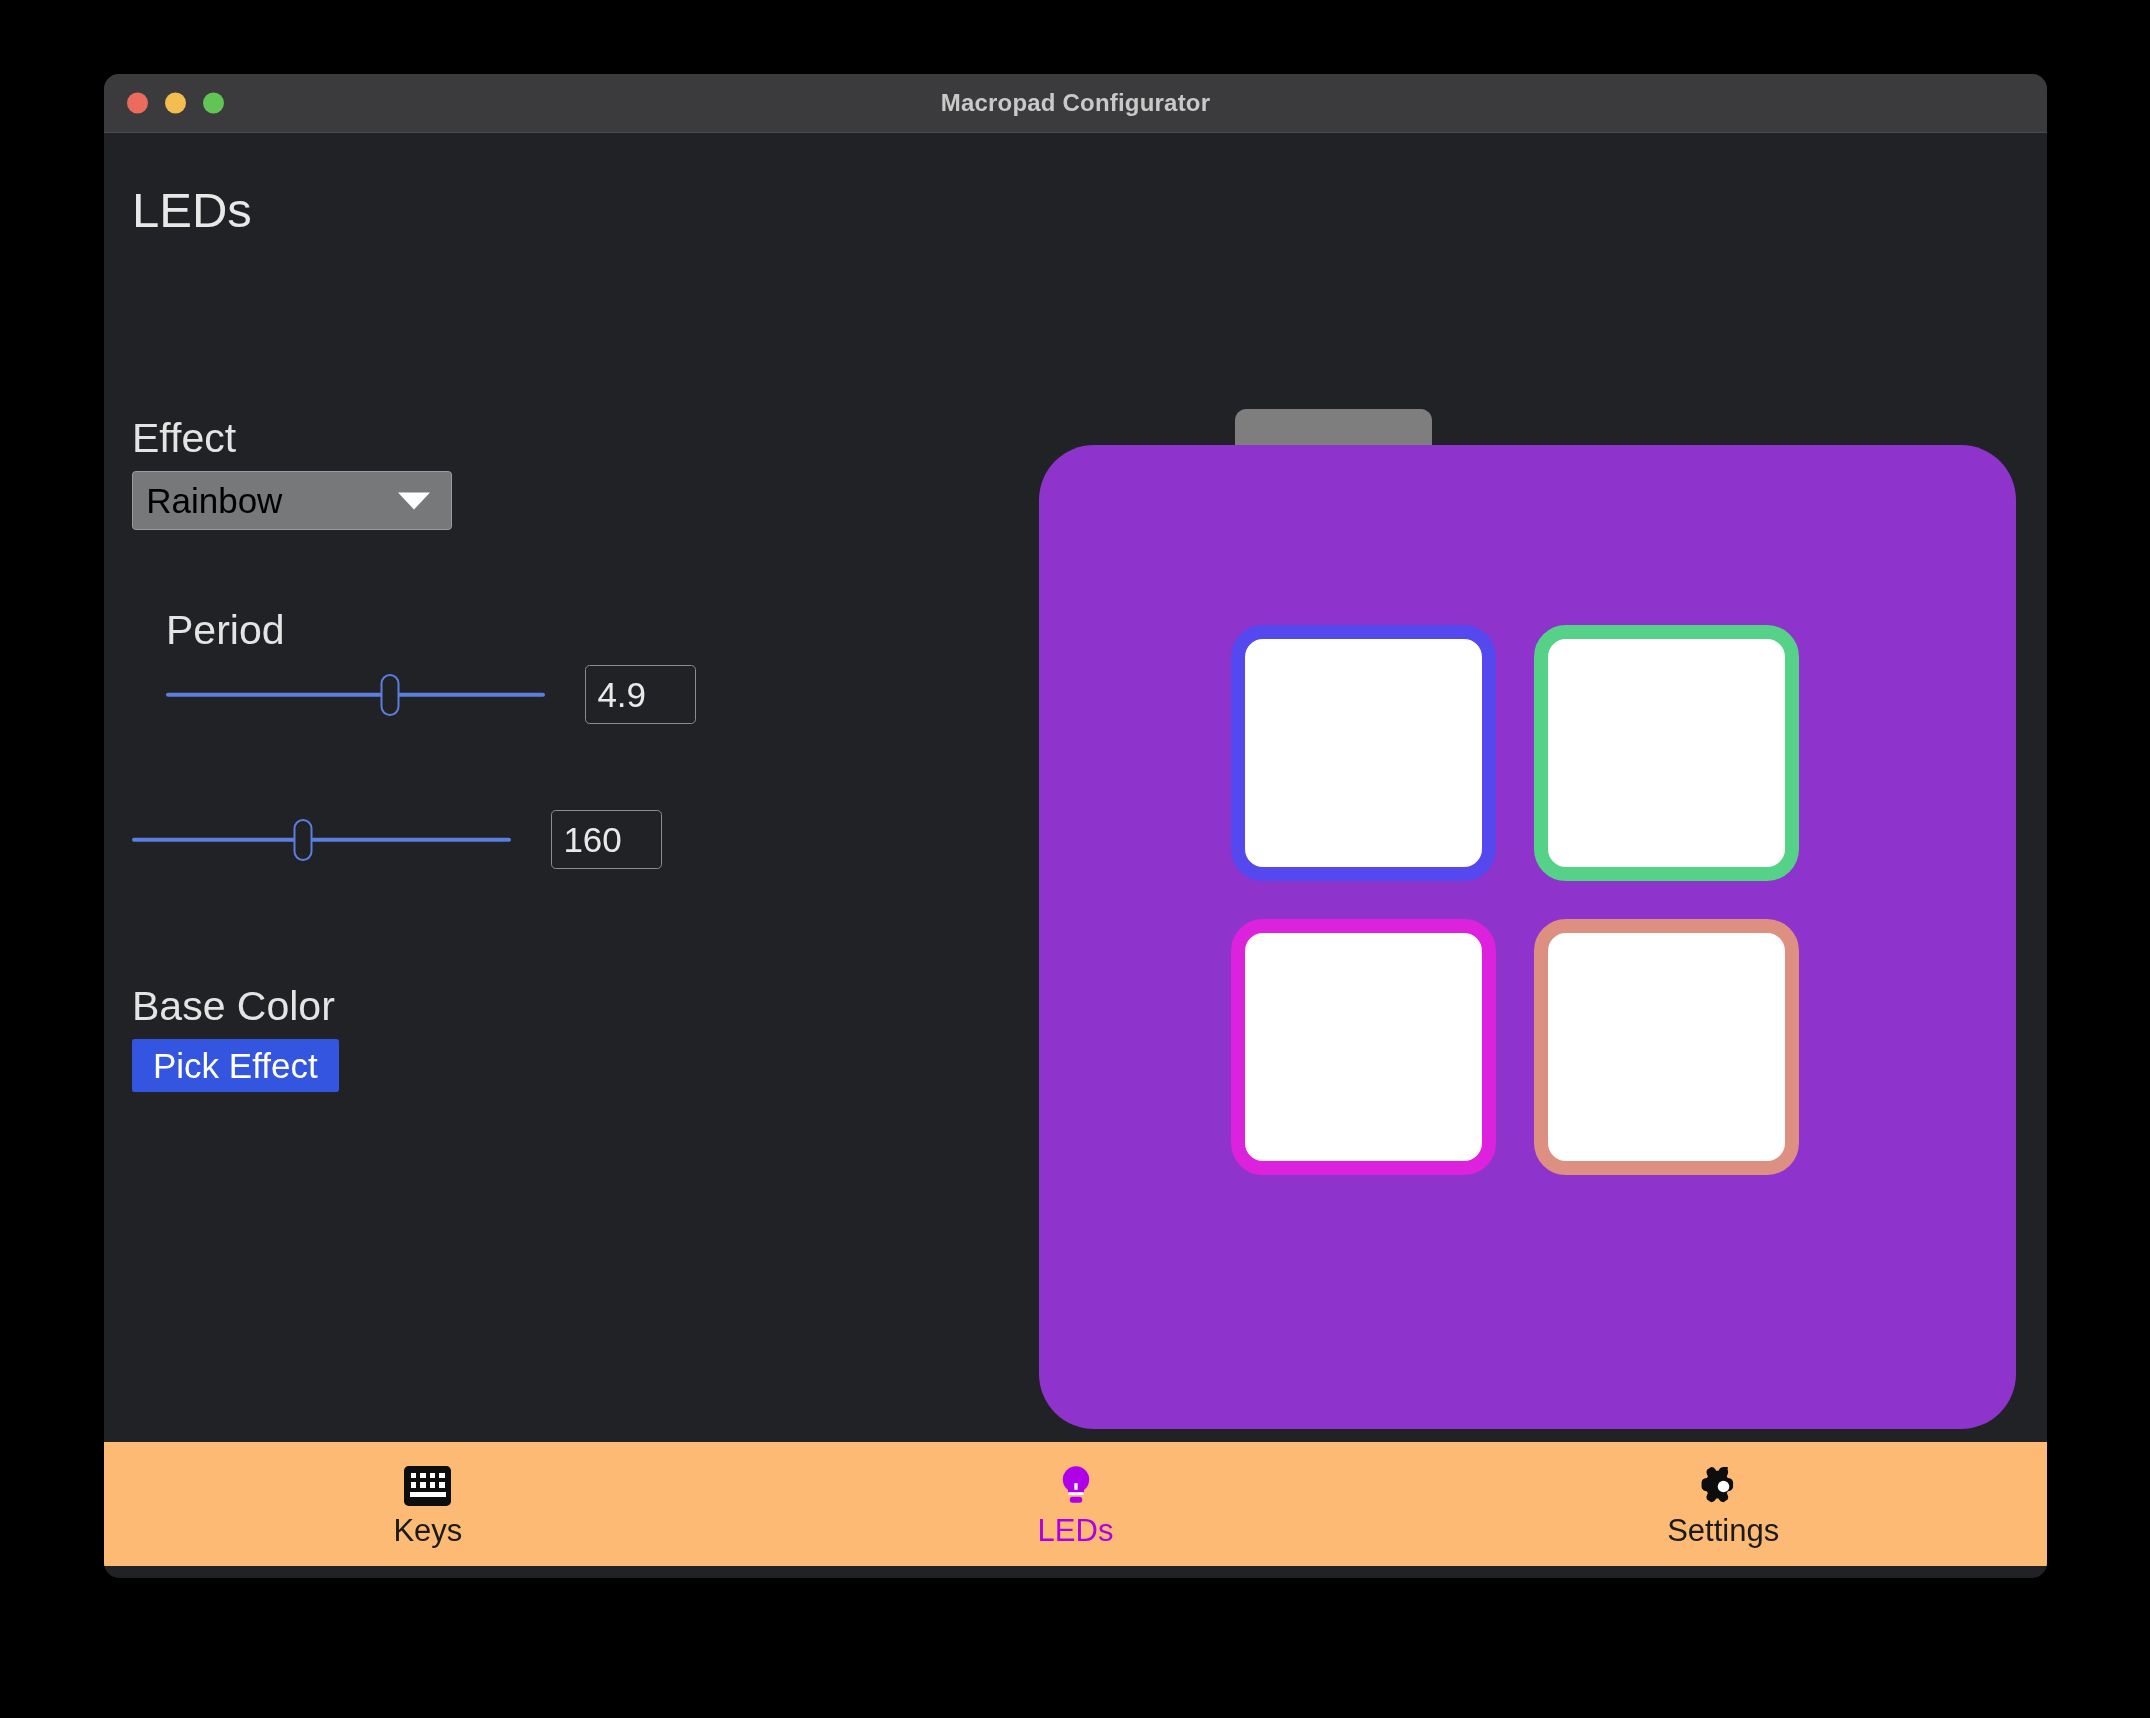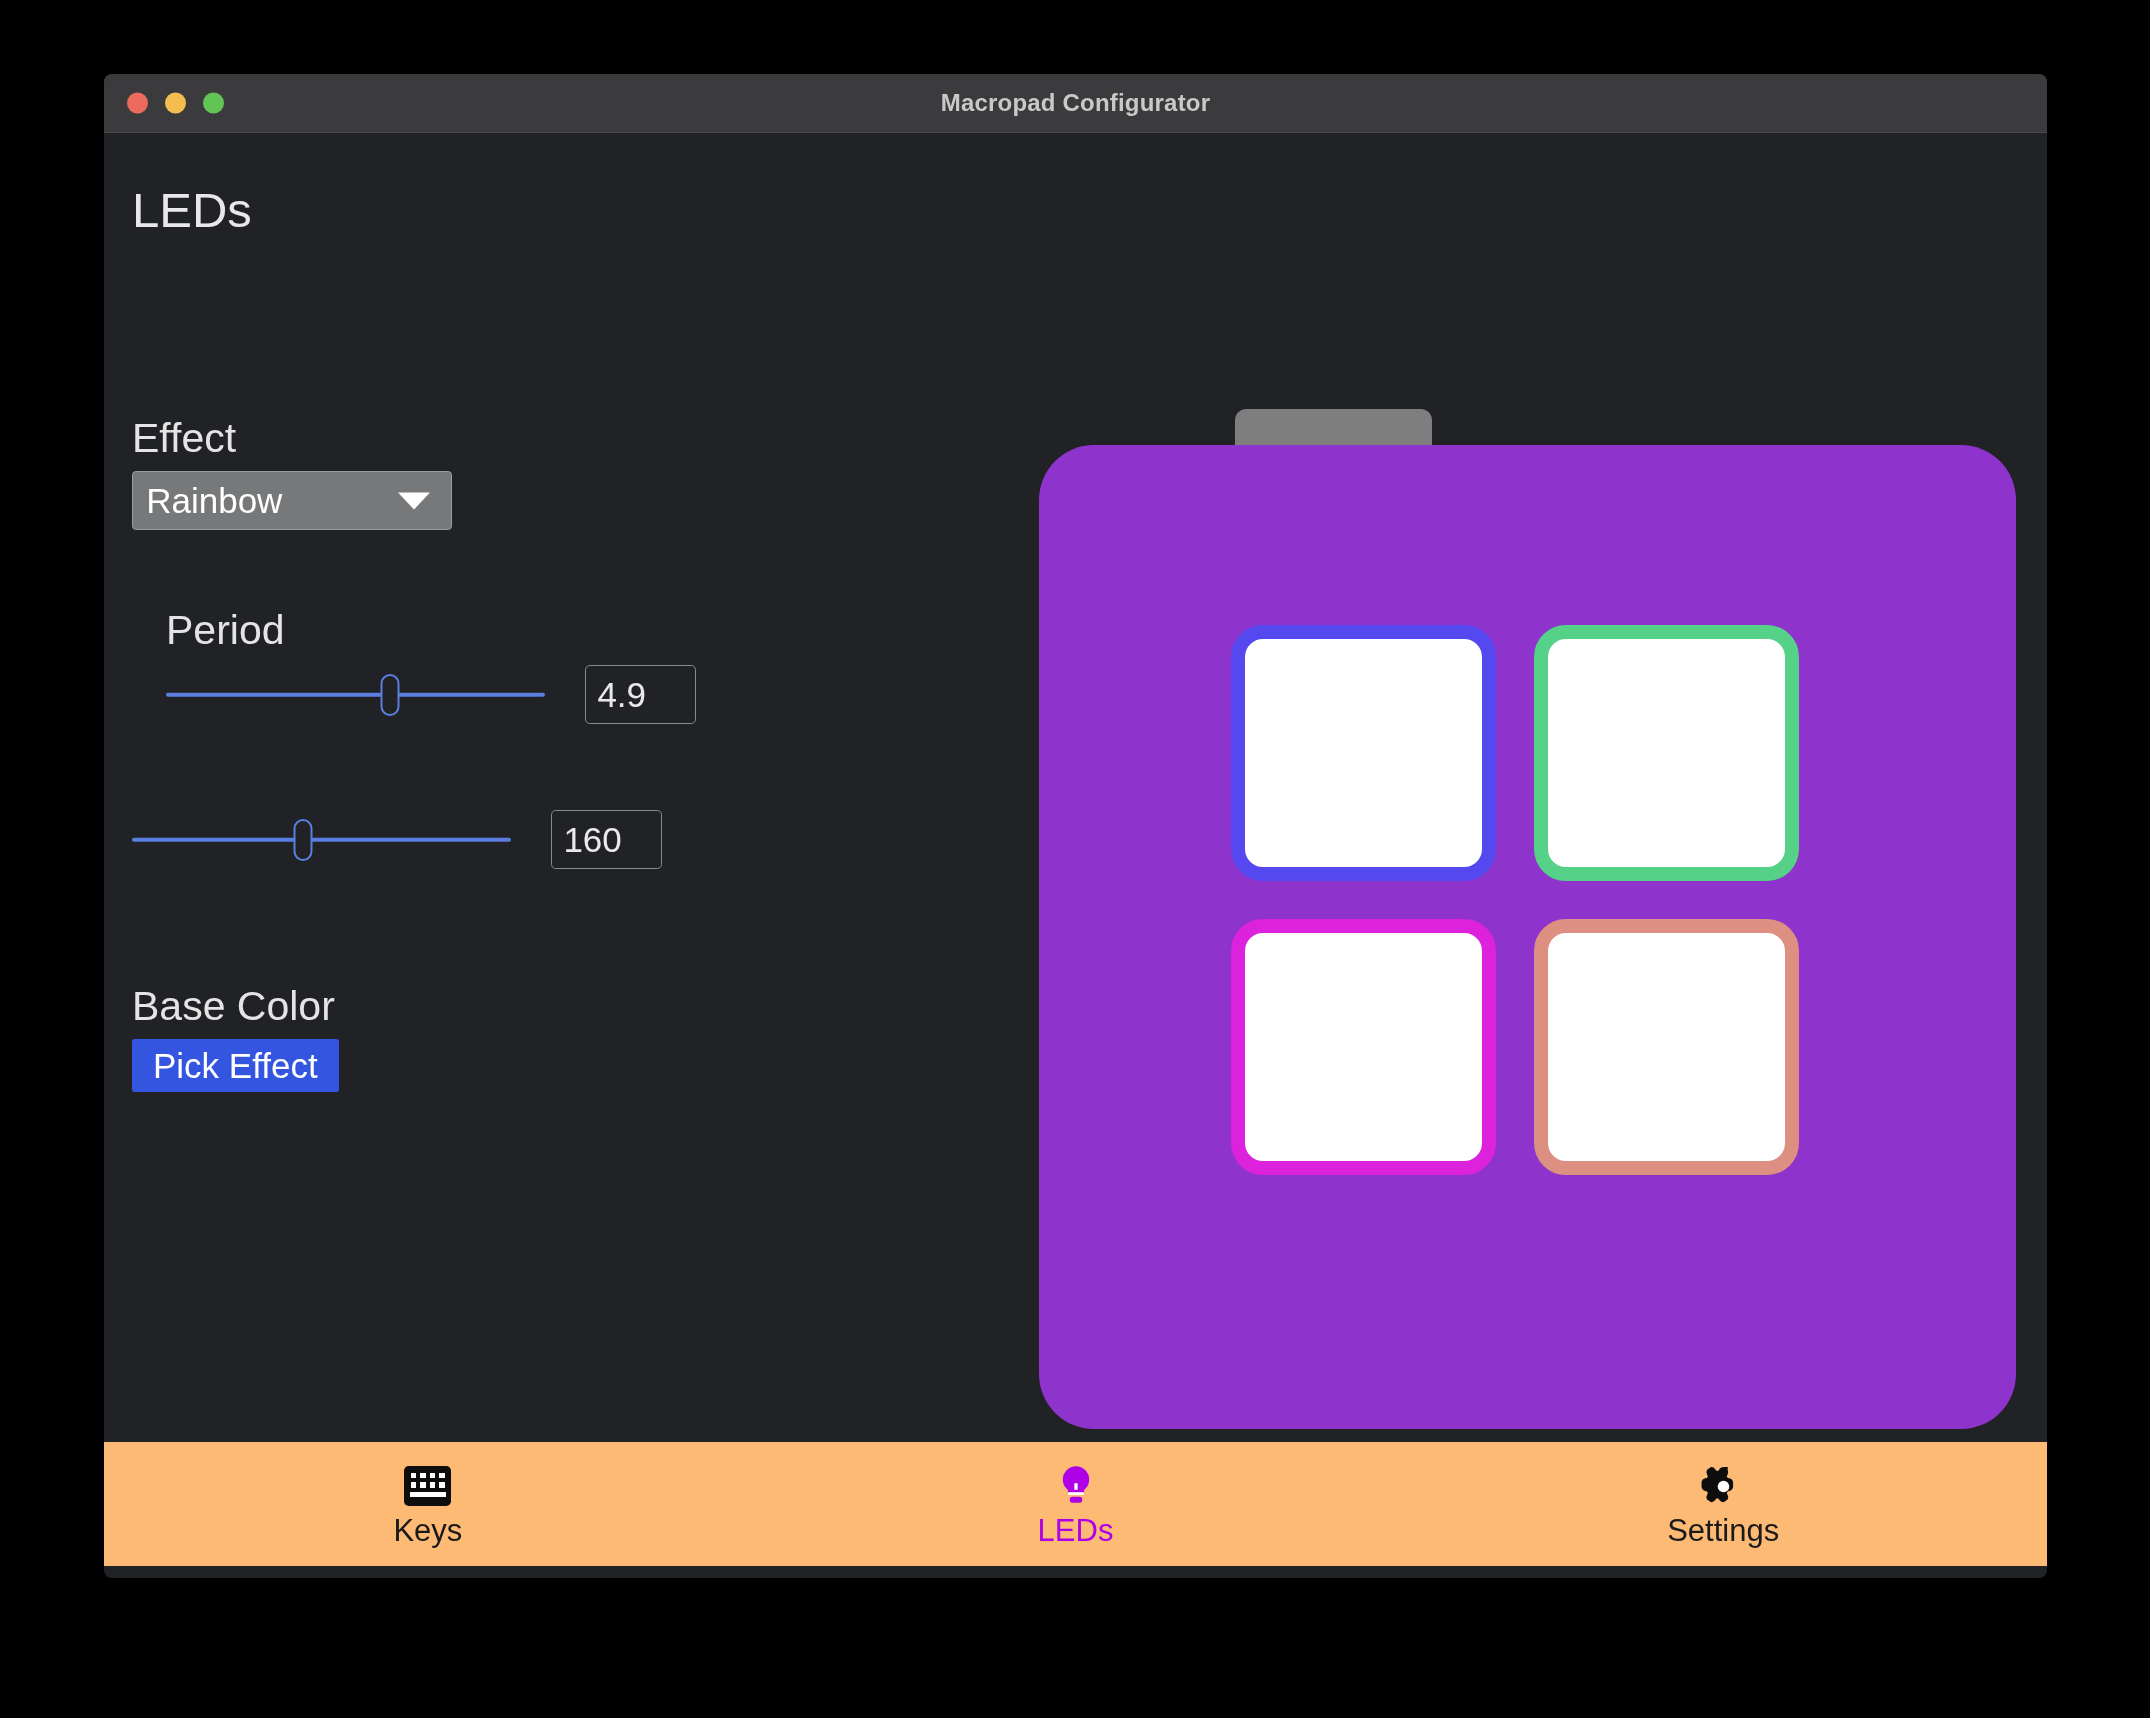--- a/index.html
+++ b/index.html
@@ -8,21 +8,21 @@
     background: #000000;
     font-family: "Liberation Sans", sans-serif;
     overflow: hidden;
   }
 
   
   #window {
     position: absolute;
     left: 104px; top: 74px;
     width: 1943px; height: 1504px;
-    border-radius: 8px;
+    border-radius: 15px;
     overflow: hidden;
     background: #212225;
     box-shadow: 0 9.5px 38px rgba(0,0,0,.6);
   }
 
   
   #titlebar {
     position: relative;
     height: 59px;
     background: #3b3b3d;
@@ -67,21 +67,21 @@
   #effect-select {
     margin-top: 11.4px;
     width: 320px; height: 59px;
     background: #77787a;
     border: 0.9px solid #9a9b9d;
     border-radius: 3.8px;
     display: flex; align-items: center;
     padding: 0 13.2px;
     position: relative;
   }
-  #effect-value { color: #ffffff; font-size: 35px; }
+  #effect-value { color: #000000; font-size: 35px; }
   #effect-arrow {
     position: absolute; right: 21px; top: 50%;
     transform: translateY(-50%);
     width: 0; height: 0;
     border-left: 16px solid transparent;
     border-right: 16px solid transparent;
     border-top: 17px solid #ffffff;
   }
 
   

